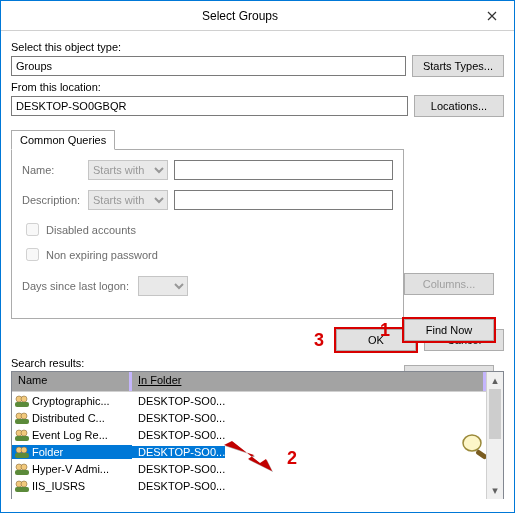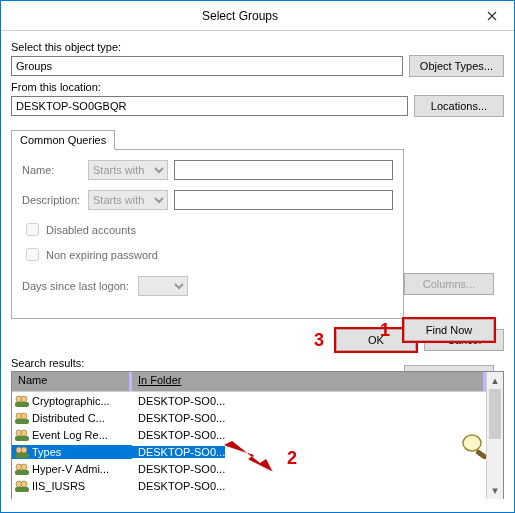--- a/index.html
+++ b/index.html
@@ -204,21 +204,21 @@
         </svg>
     </div>
   </div>
 
   <div class="content">
 
     <div class="qrow">
       <div class="label-line">Select this object type:</div>
       <div class="row">
         <input class="textfield" readonly="" value="Groups" style="">
-        <button class="btn">Object Types...</button>
+        <button class="btn">Starts Types...</button>
       </div>
     </div>
 
     <div class="qrow">
       <div class="label-line">From this location:</div>
       <div class="row">
         <input class="textfield" readonly="" value="DESKTOP-SO0GBQR" style="">
         <button class="btn">Locations...</button>
       </div>
     </div>
@@ -327,21 +327,21 @@
               </div>
               <div class="gc-folder">DESKTOP-SO0...</div>
             </div>
             <div class="grid-row selected">
               <div class="gc-name">
                 <span class="group-icon"><svg width="16" height="14" viewBox="0 0 16 14">
                     <circle cx="5" cy="5" r="3" fill="#f2c97d" stroke="#8a6d3b" stroke-width="0.6"></circle>
                     <circle cx="10" cy="5" r="3" fill="#f2c97d" stroke="#8a6d3b" stroke-width="0.6"></circle>
                     <rect x="1" y="8" width="14" height="5" rx="2" fill="#5b8a3a"></rect>
                   </svg></span>
-                <span>Types</span>
+                <span>Folder</span>
               </div>
               <div class="gc-folder">DESKTOP-SO0...</div>
             </div>
             <div class="grid-row">
               <div class="gc-name">
                 <span class="group-icon"><svg width="16" height="14" viewBox="0 0 16 14">
                     <circle cx="5" cy="5" r="3" fill="#f2c97d" stroke="#8a6d3b" stroke-width="0.6"></circle>
                     <circle cx="10" cy="5" r="3" fill="#f2c97d" stroke="#8a6d3b" stroke-width="0.6"></circle>
                     <rect x="1" y="8" width="14" height="5" rx="2" fill="#5b8a3a"></rect>
                   </svg></span>

